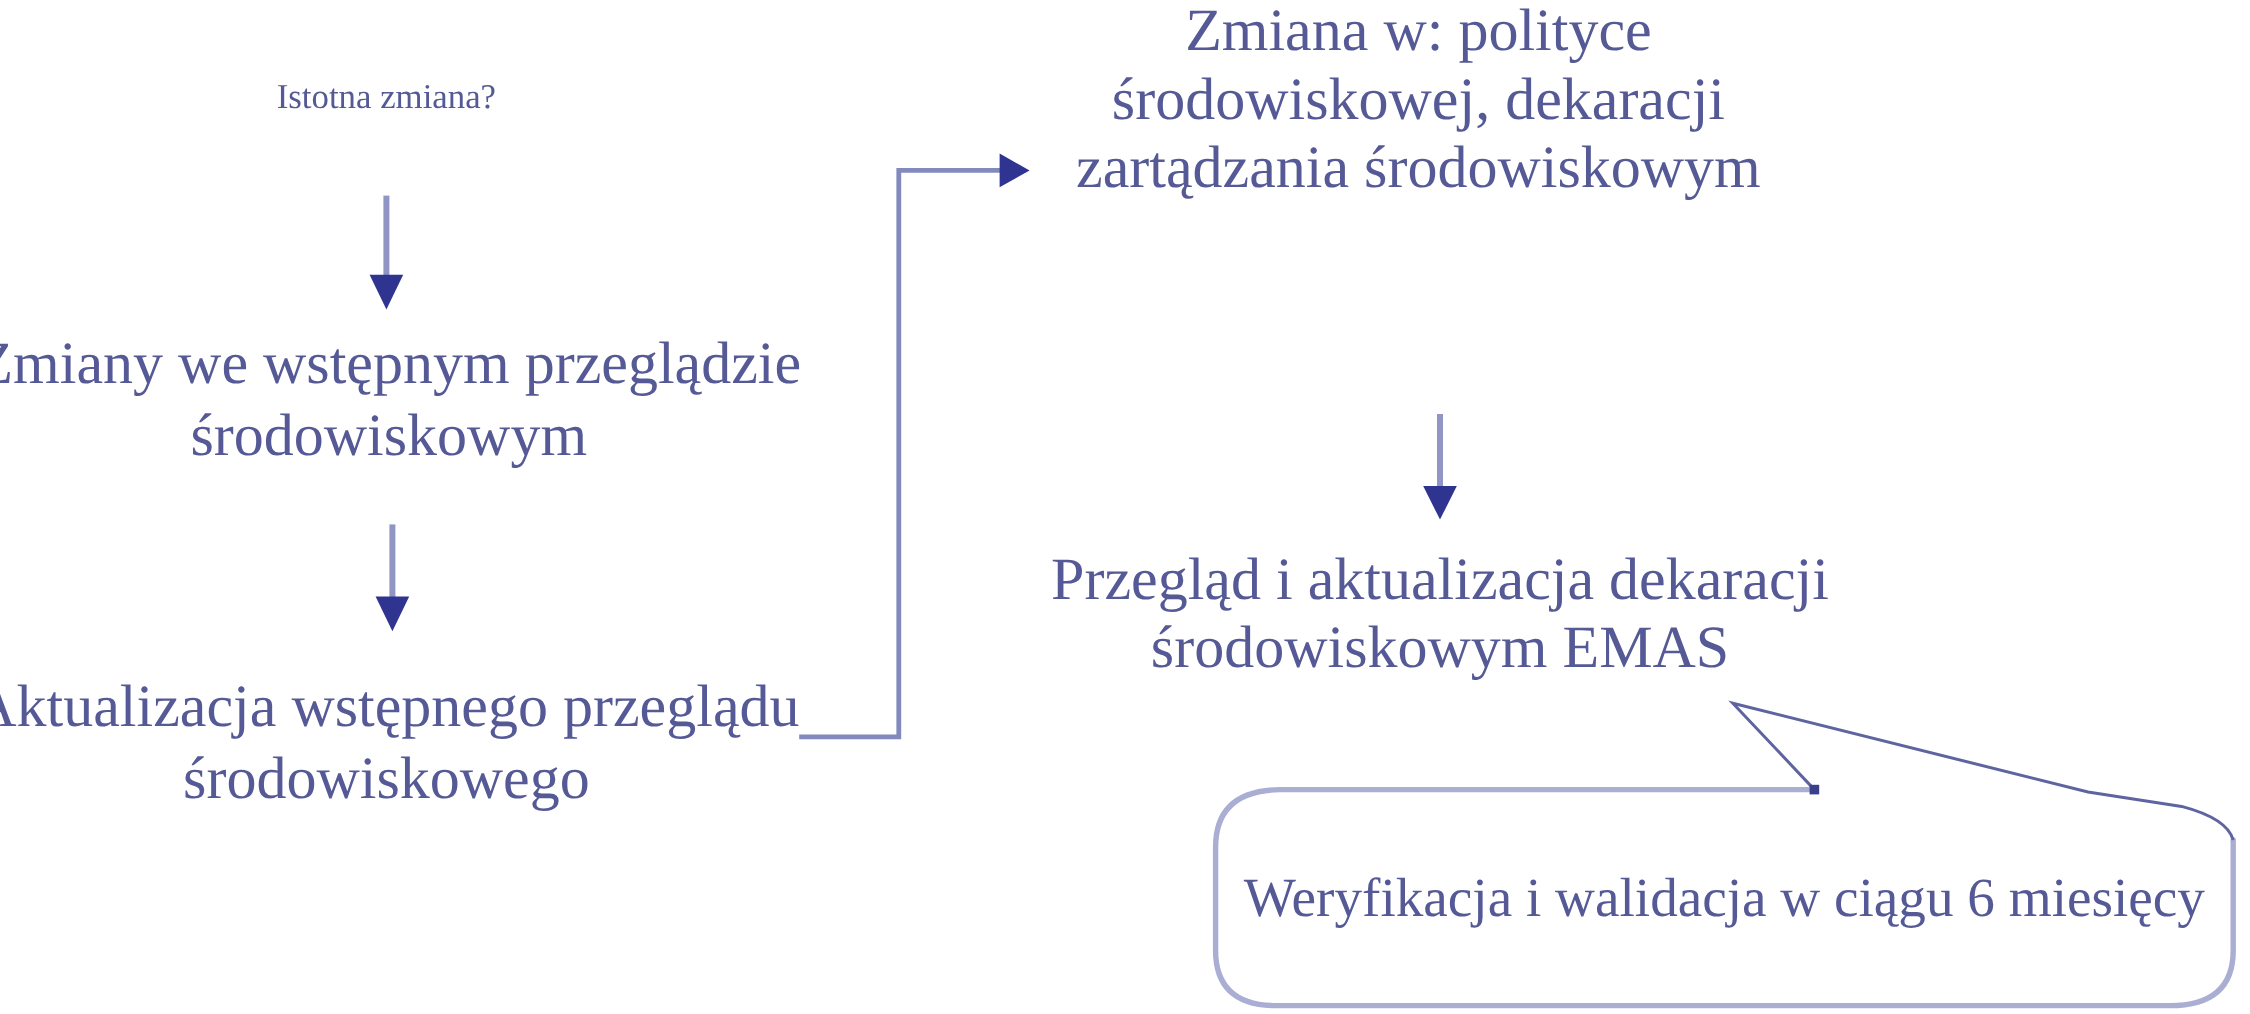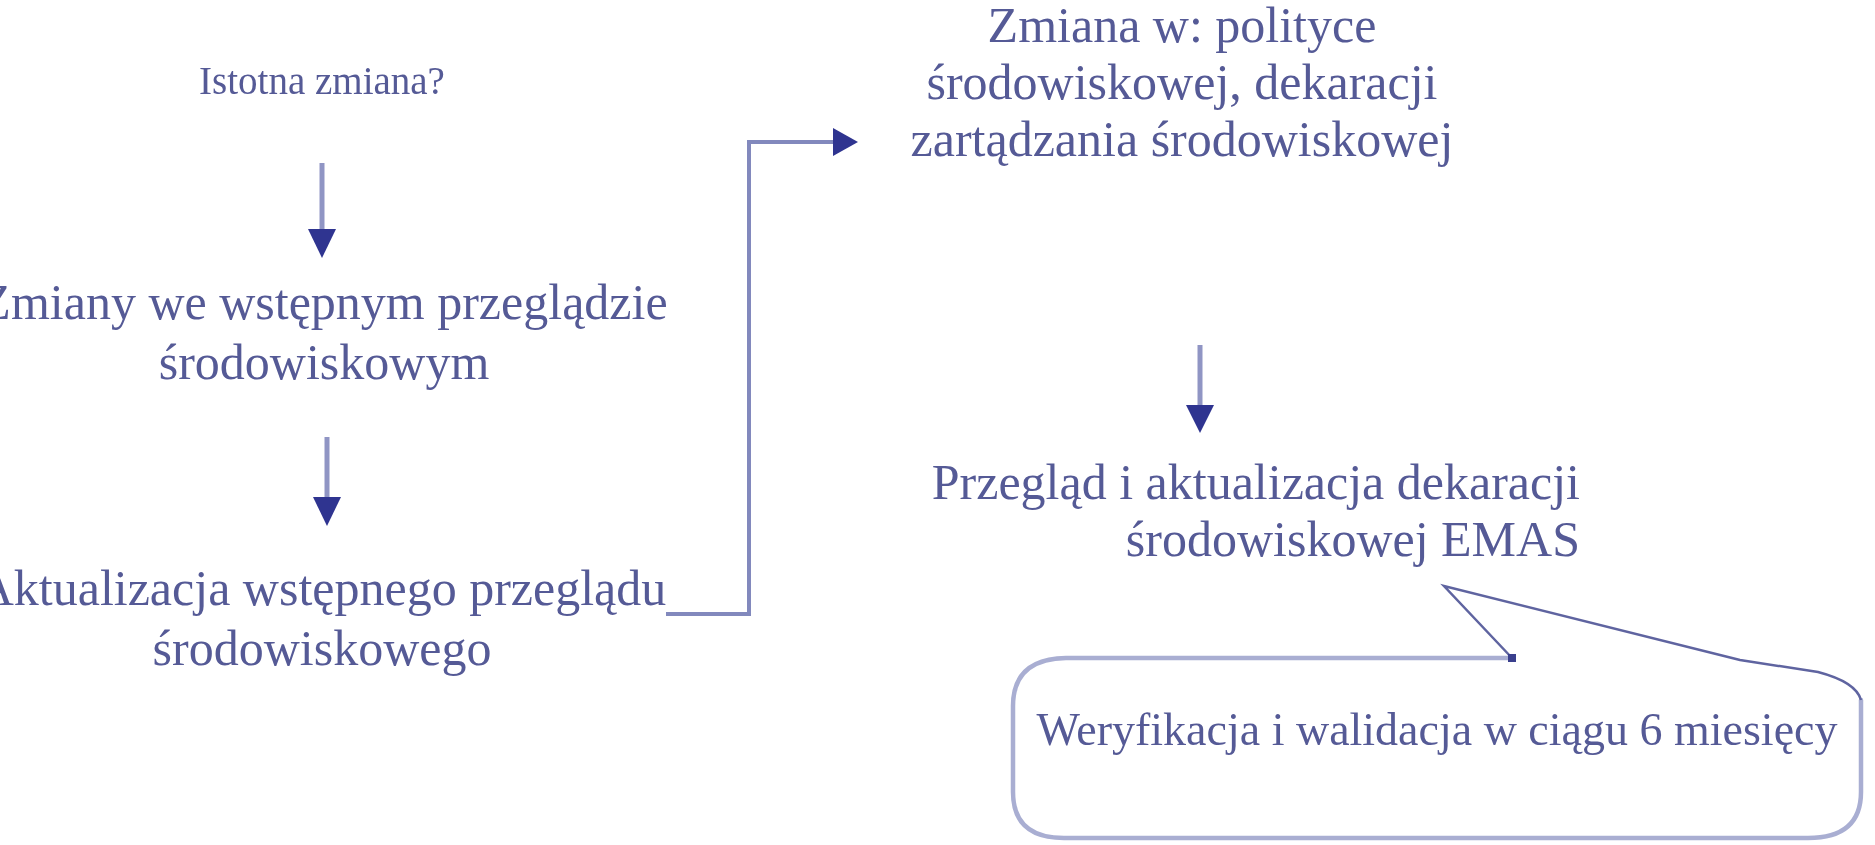--- a/index.html
+++ b/index.html
@@ -13,21 +13,21 @@
   .stage{position:absolute;left:0;top:0;width:1875px;height:845px;}
   svg.lines{position:absolute;left:0;top:0;}
   .txt{
     position:absolute;
     color:#555a96;
     text-align:center;
     line-height:60px;
     font-size:50px;
   }
   .txt .ln{white-space:nowrap;}
-  .question{font-size:39px;line-height:50px;}
+  .question{font-size:29px;line-height:50px;}
   .branch{line-height:57px;}
   .review{line-height:57px;}
   .callout-text{font-size:46px;line-height:52px;}
 </style>
 </head>
 <body>
 
 <div class="stage">
 
   <svg class="lines" width="1875" height="845" viewBox="0 0 1875 845">
@@ -70,25 +70,25 @@
   </div>
 
   <div class="txt" style="left:-38px;top:558px;width:720px;">
     <div class="ln">Aktualizacja wstępnego przeglądu</div>
     <div class="ln">środowiskowego</div>
   </div>
 
   <div class="txt branch" style="left:862px;top:-3px;width:640px;">
     <div class="ln">Zmiana w: polityce</div>
     <div class="ln">środowiskowej, dekaracji</div>
-    <div class="ln">zartądzania środowiskowej</div>
+    <div class="ln">zartądzania środowiskowym</div>
   </div>
 
-  <div class="txt review" style="left:820px;top:454px;width:760px;text-align:right;">
+  <div class="txt review" style="left:820px;top:454px;width:760px;">
     <div class="ln">Przegląd i aktualizacja dekaracji</div>
-    <div class="ln">środowiskowej EMAS</div>
+    <div class="ln">środowiskowym EMAS</div>
   </div>
 
-  <div class="txt callout-text" style="left:1012px;top:704px;width:850px;">
+  <div class="txt callout-text" style="left:1012px;top:722px;width:850px;">
     <div class="ln">Weryfikacja i walidacja w ciągu 6 miesięcy</div>
   </div>
 
 </div>
 
 </body></html>

